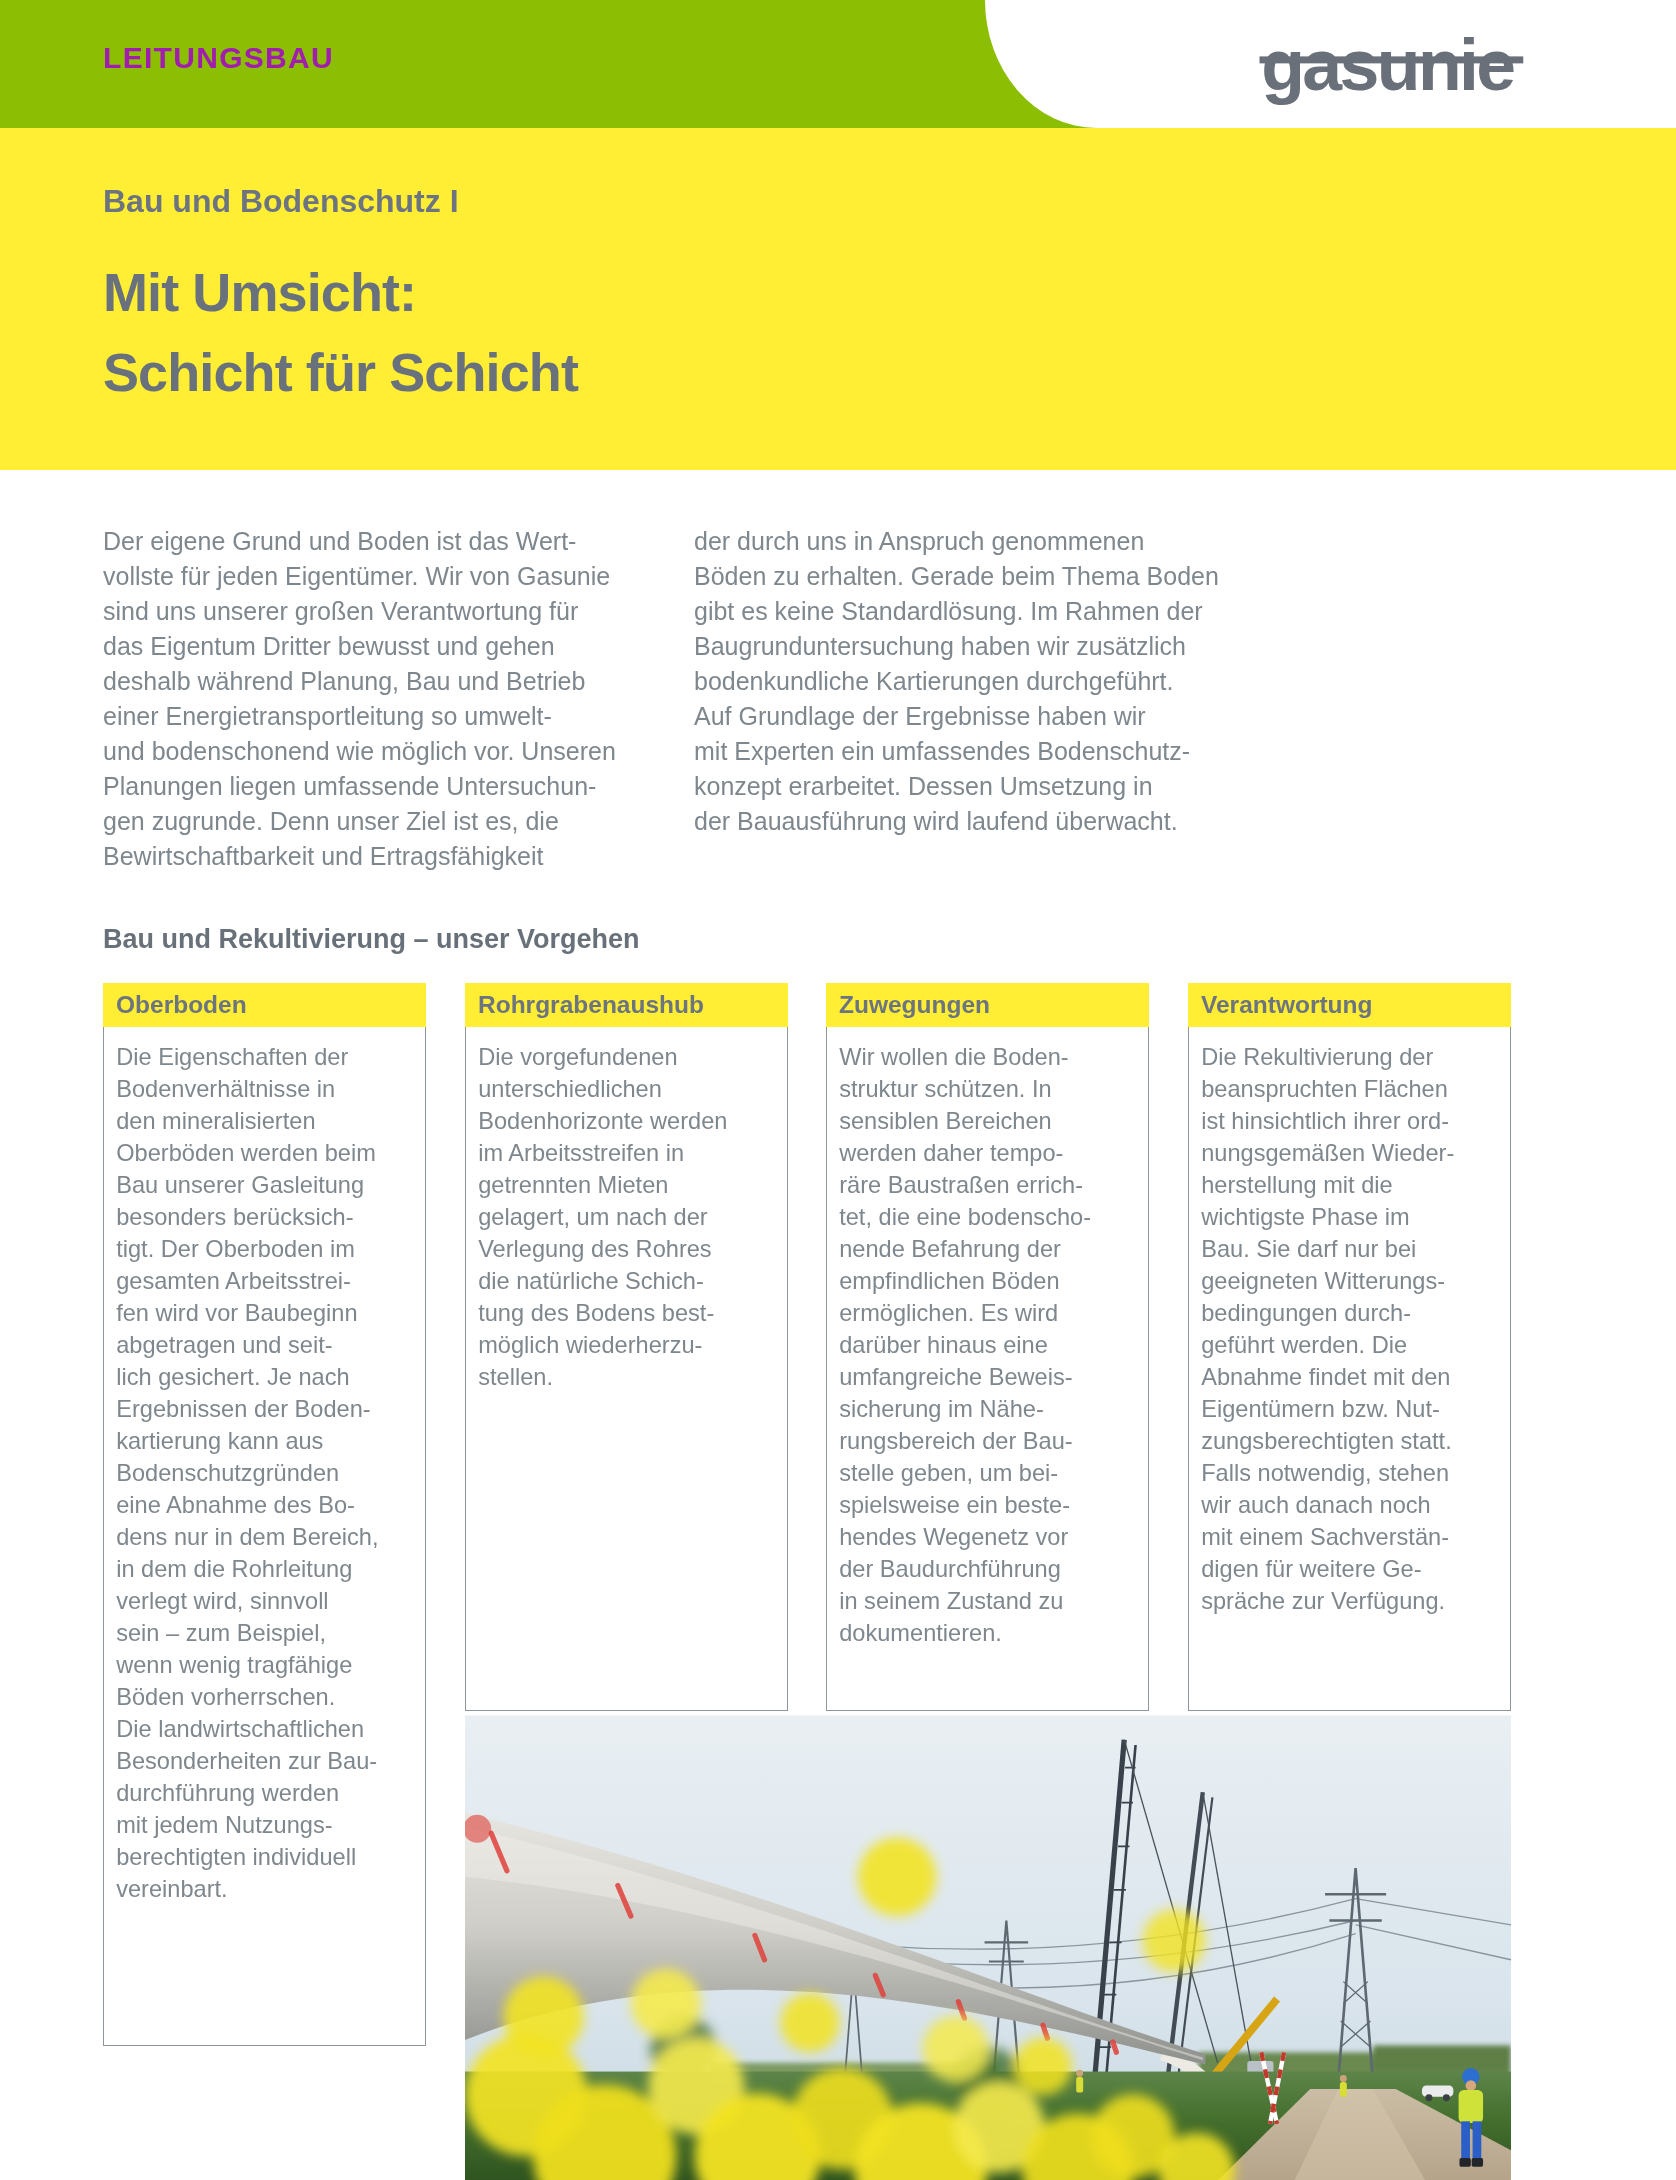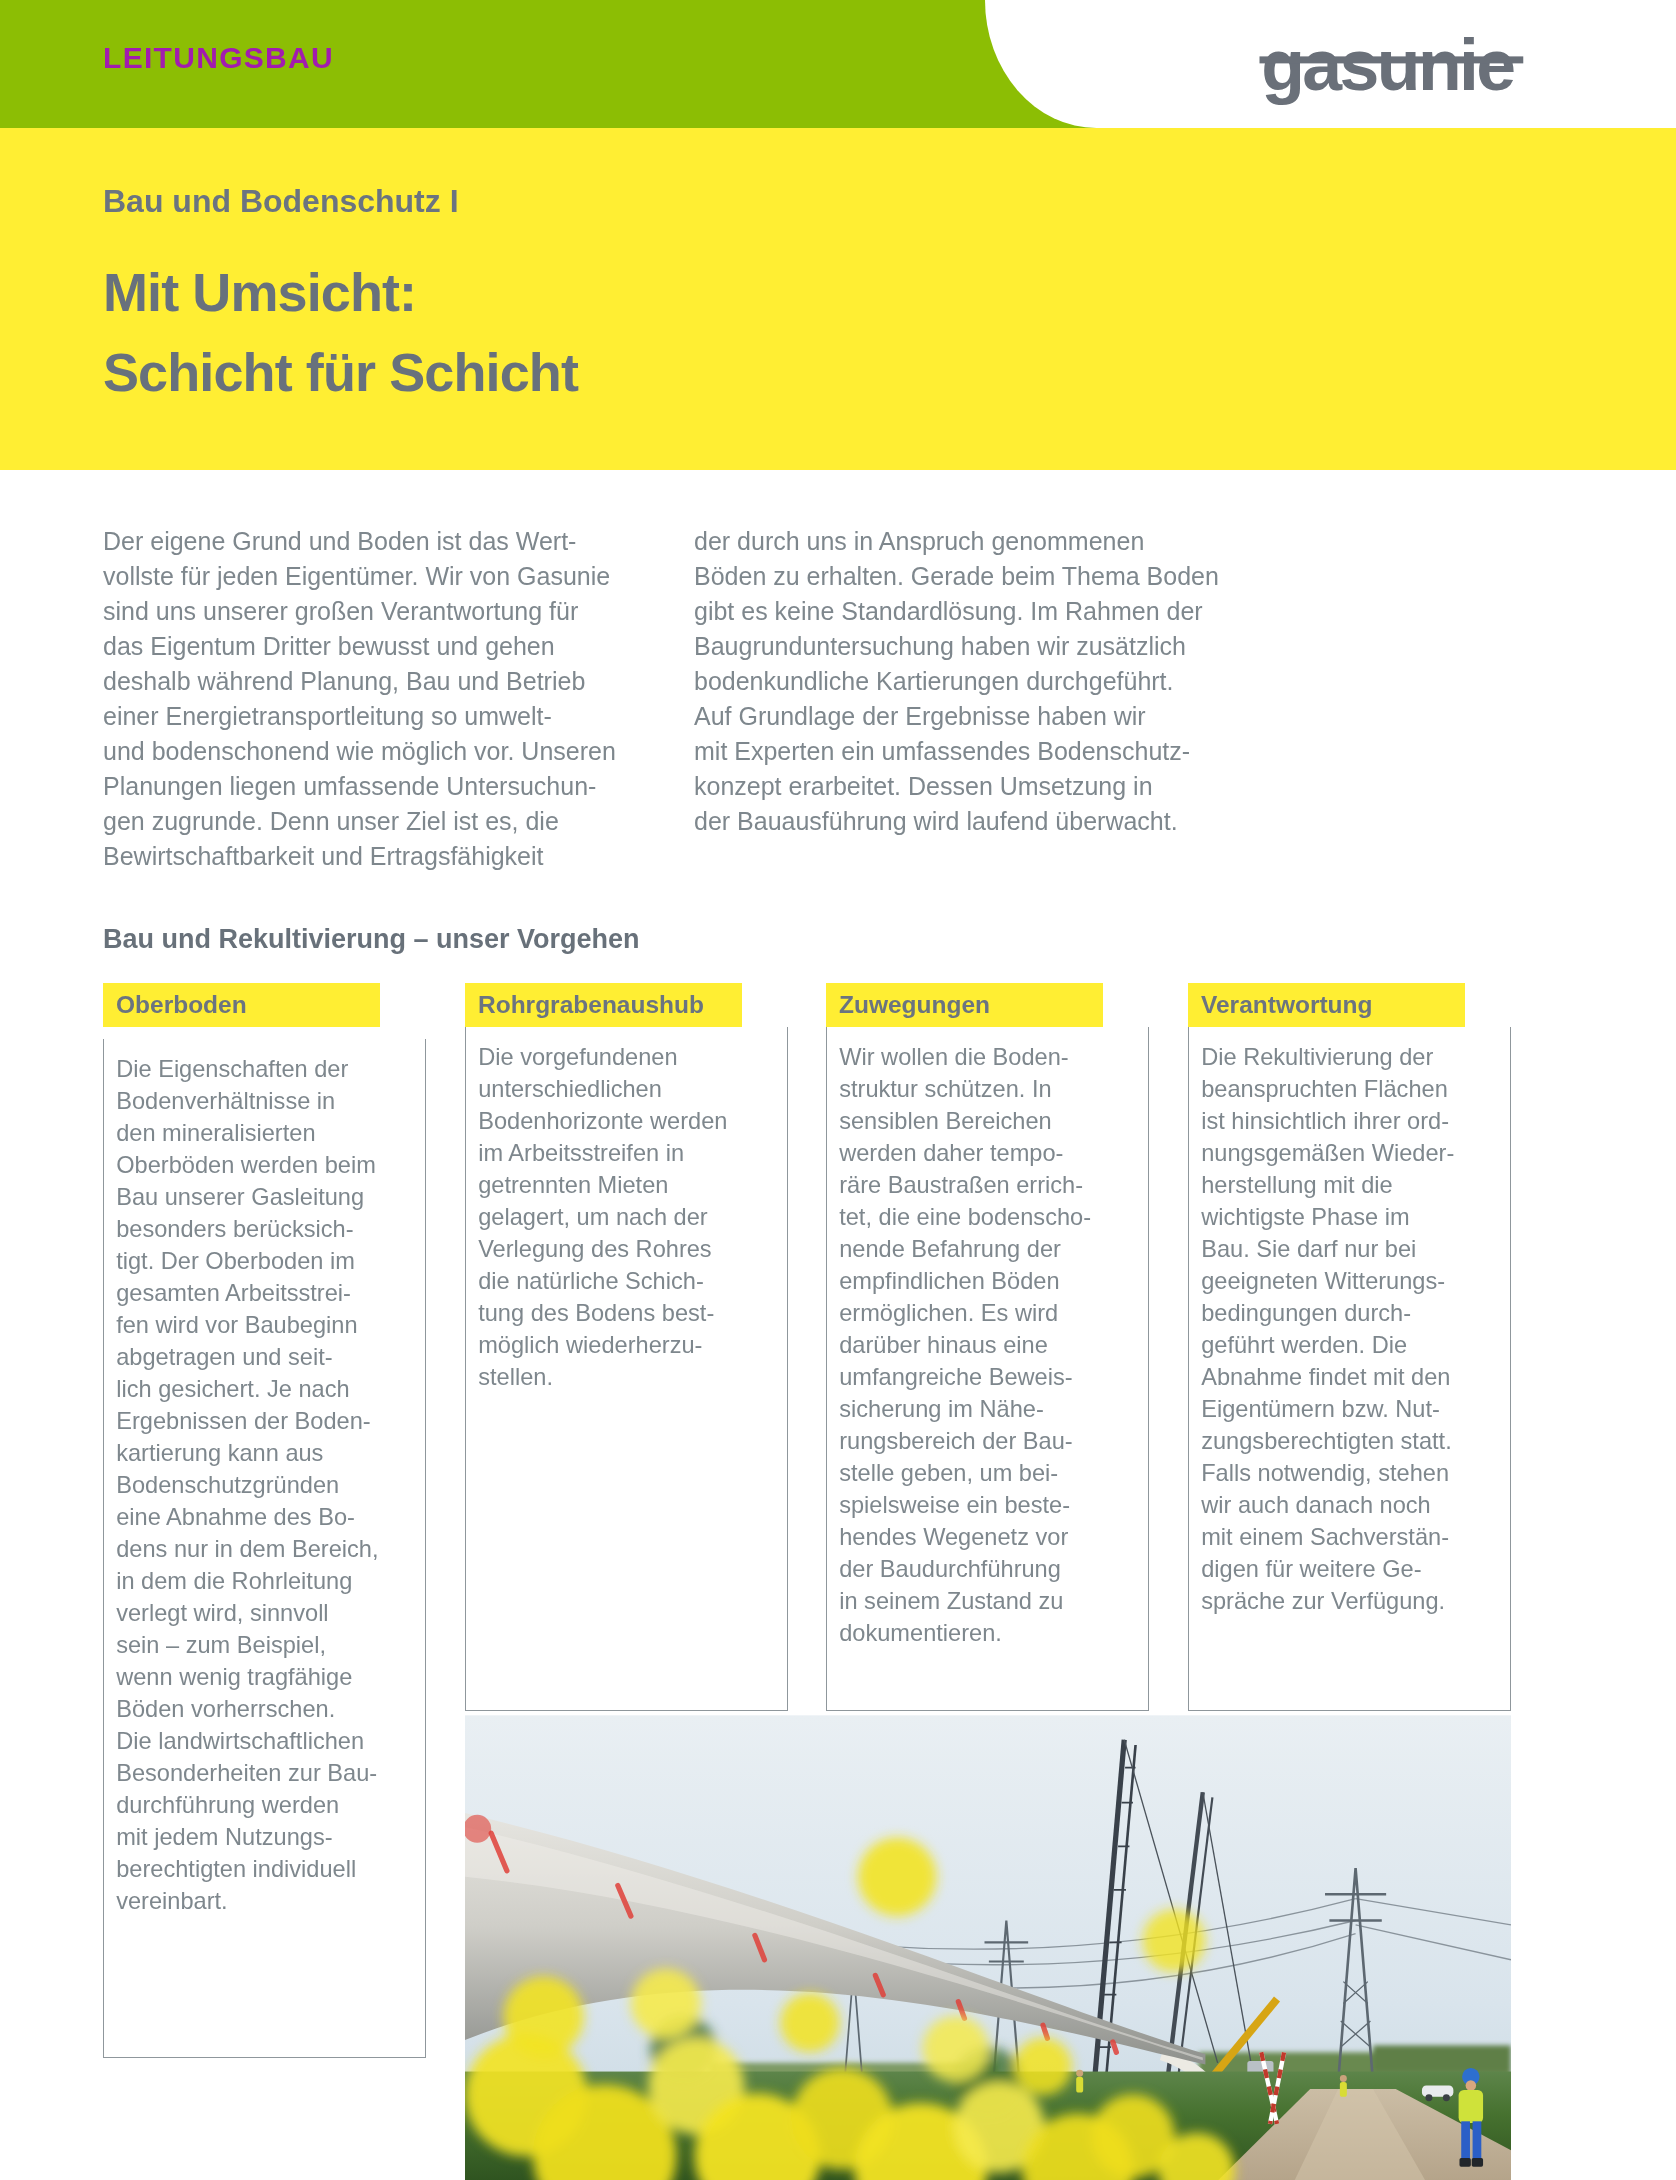--- a/index.html
+++ b/index.html
@@ -17,29 +17,29 @@
   .eyebrow{position:absolute;left:103px;top:183px;font-size:32px;font-weight:bold;color:#6b7480;}
   .title{position:absolute;left:103px;top:252px;font-size:54px;line-height:80px;font-weight:bold;
          color:#68717c;letter-spacing:-0.9px;}
   
   .intro{position:absolute;top:524px;font-size:25px;line-height:35px;color:#7e878d;
          white-space:pre-line;}
   .intro.c1{left:103px;width:585px;}
   .intro.c2{left:694px;width:603px;}
   
   .section-heading{position:absolute;left:103px;top:924px;font-size:27px;font-weight:bold;color:#68717a;}
-  .col-header{position:absolute;top:983px;width:277px;height:44px;background:#ffee33;
+  .col-header{position:absolute;top:983px;width:323px;height:44px;background:#ffee33;
               box-sizing:border-box;padding-left:13px;line-height:44px;
               font-size:24.5px;font-weight:bold;color:#6b7480;}
   .col-box{position:absolute;top:1027px;width:323px;box-sizing:border-box;background:#ffffff;
            border:1.7px solid #8f979c;border-top:none;
            padding:14px 8.7px 0 12.2px;font-size:23.6px;line-height:32px;color:#7e878d;
            white-space:pre-line;overflow:hidden;}
   .x1{left:103px;} .x2{left:465px;} .x3{left:826px;} .x4{left:1188px;}
-  .tall{height:1019px;margin-top:12px;} .short{height:684px;}
+  .tall{height:1019px;} .short{height:684px;}
   
   .photo{position:absolute;left:465px;top:1715px;width:1046px;height:466px;overflow:hidden;}
 </style>
 </head>
 <body>
 
 <div id="page">
 
   <div class="green-bar"></div>
   <div class="white-corner"></div>

